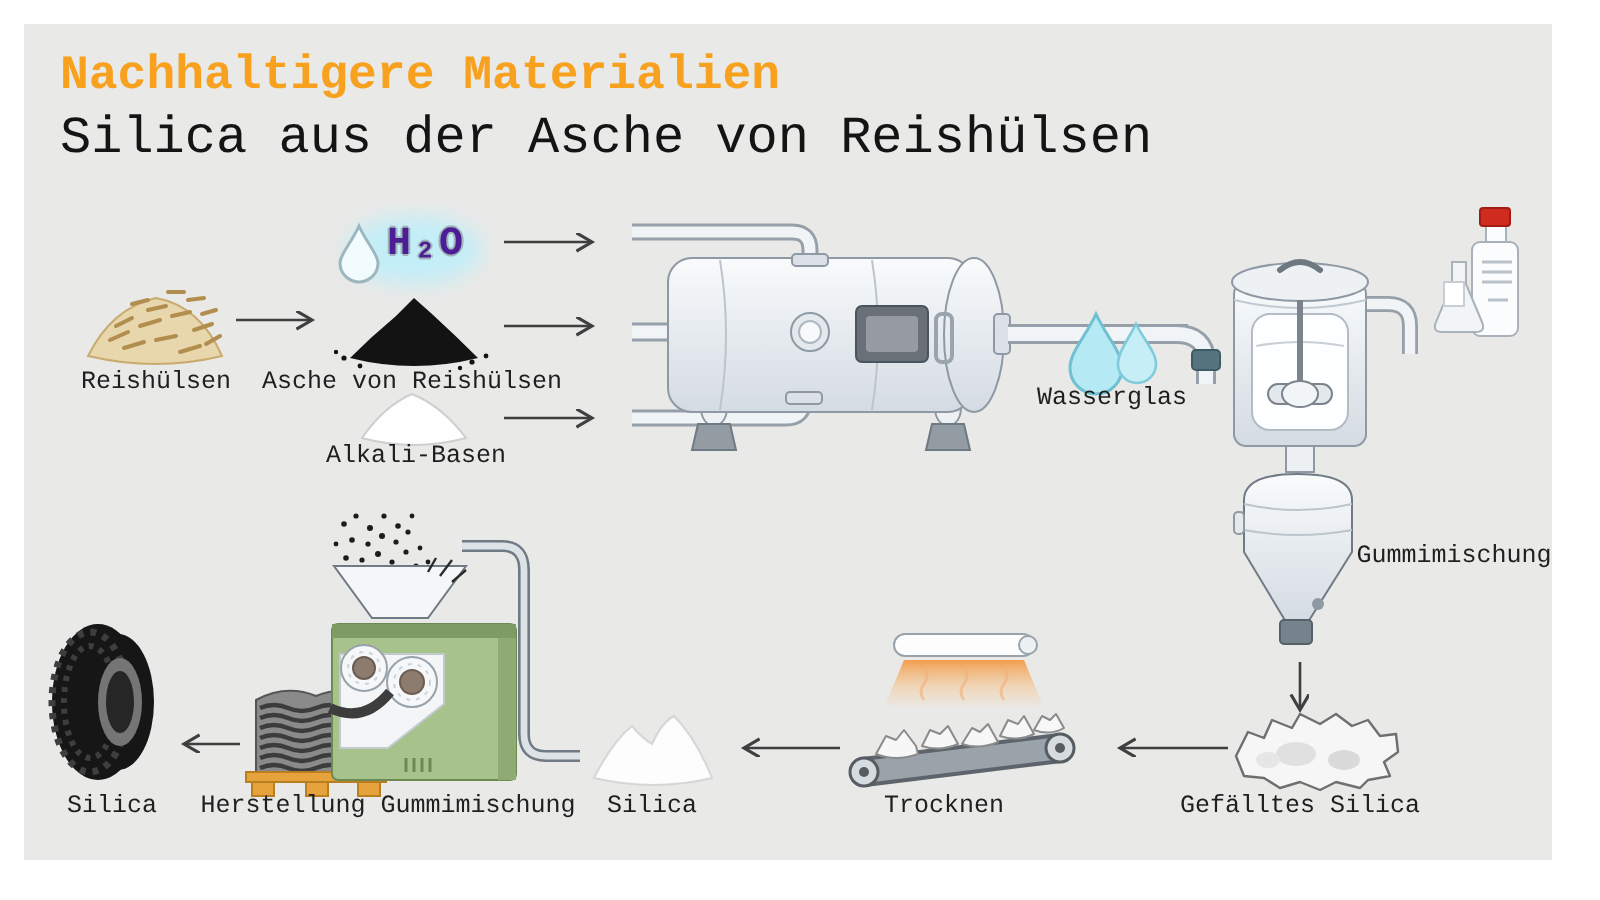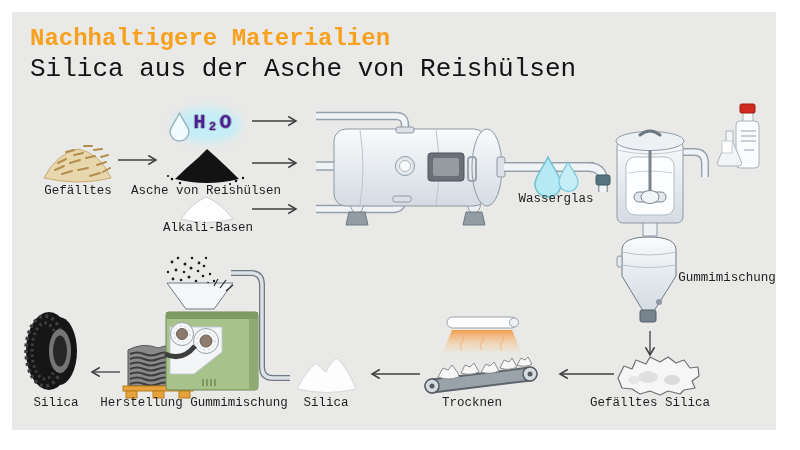--- a/index.html
+++ b/index.html
@@ -287,21 +287,21 @@
       <ellipse cx="45" cy="351" rx="13" ry="28" fill="none" stroke="#3e3e3e" stroke-width="3" stroke-dasharray="2.5,3"></ellipse>
       <ellipse cx="60" cy="351" rx="11" ry="22" fill="#757575"></ellipse>
       <ellipse cx="60" cy="351" rx="7" ry="15.5" fill="#262626"></ellipse>
     </g>
   </svg>
 
   <div class="title">Nachhaltigere Materialien</div>
   <div class="subtitle">Silica aus der Asche von Reishülsen</div>
 
   <span class="h2o" style="left:213px;top:111px">H₂O</span>
-  <span class="lbl" style="left:78px;top:184px">Gefälltes</span>
+  <span class="lbl" style="left:78px;top:184px">Reishülsen</span>
   <span class="lbl" style="left:206px;top:184px">Asche von Reishülsen</span>
   <span class="lbl" style="left:208px;top:221px">Alkali-Basen</span>
   <span class="lbl" style="left:556px;top:192px">Wasserglas</span>
   <span class="lbl" style="left:727px;top:271px">Gummimischung</span>
   <span class="lbl" style="left:650px;top:396px">Gefälltes Silica</span>
   <span class="lbl" style="left:472px;top:396px">Trocknen</span>
   <span class="lbl" style="left:326px;top:396px">Silica</span>
   <span class="lbl" style="left:194px;top:396px">Herstellung Gummimischung</span>
   <span class="lbl" style="left:56px;top:396px">Silica</span>
 </div>

